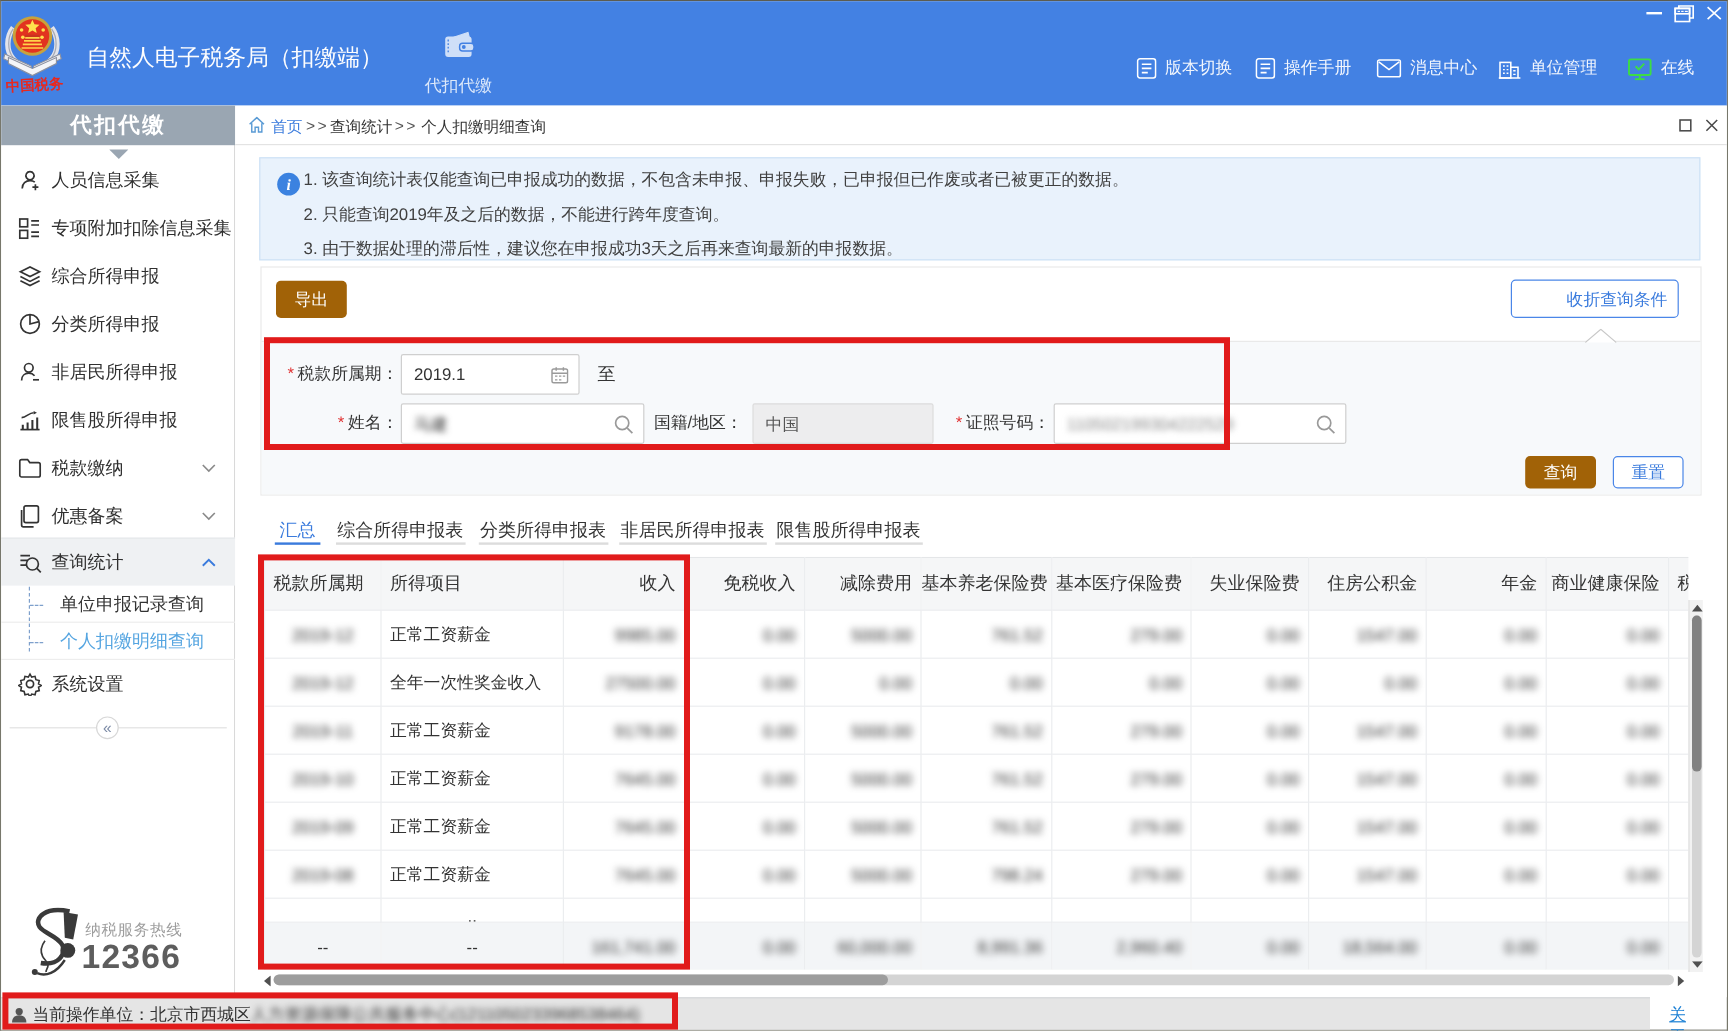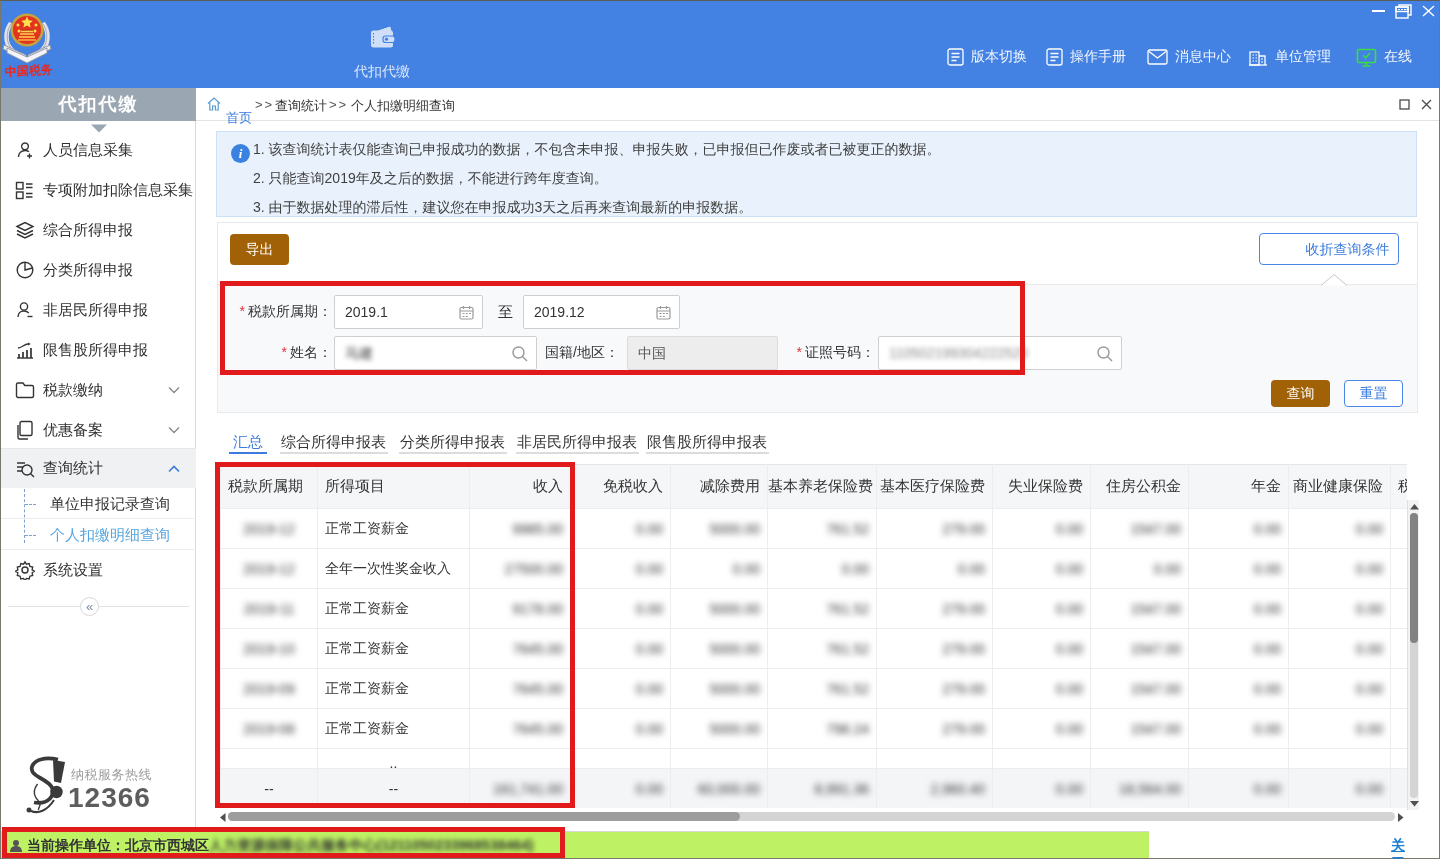--- a/index.html
+++ b/index.html
@@ -56,21 +56,21 @@
 .lft { text-align:left; padding-left:7px; }
 tr.part td { height:20px; }
 tr.sum td { background:#f3f5f7; text-align:center; }
 tr.sum td.num { text-align:right; }
 
 
 #vsb { position:absolute; }
 #hsb { position:absolute; }
 
 
-#statusbar { position:absolute; left:1px; top:831px; width:1148px; height:27px; background:#bef264; border-top:1px solid #d5d8da; font-size:14px; color:#333;font-weight:bold; }
+#statusbar { position:absolute; left:1px; top:831px; width:1374px; height:27px; background:#e5e5e5; border-top:1px solid #d5d8da; font-size:14px; color:#333; }
 
 
 .red { position:absolute; border:5px solid #e11b1b; }
 </style>
 </head>
 <body>
 <div id="win"></div>
 
 <div id="header">
 
@@ -101,20 +101,21 @@
     <circle cx="17" cy="22" r="1.5" fill="#ffe14d"></circle>
       <circle cx="35" cy="22" r="1.5" fill="#ffe14d"></circle>
     <circle cx="18" cy="28" r="1.5" fill="#ffe14d"></circle>
       <circle cx="34" cy="28" r="1.5" fill="#ffe14d"></circle>
     <path d="M20 26 h12 v5 h-12 Z" fill="#c8341f"></path>
     <path d="M19 31 h14 M18 34 h16 M20 28.5 h12" stroke="#ffd24a" stroke-width="1.5" fill="none"></path>
     <path d="M17 37 h18" stroke="#ffd24a" stroke-width="1.2"></path>
     <text x="4" y="73" font-family="Liberation Serif, serif" font-weight="bold" font-size="12px" fill="#e8281e" transform="rotate(-3 4 73)">中国税务</text>
   </svg>
 
+  <div id="title">自然人电子税务局（扣缴端）</div>
 
   <div id="hnav">
     <svg width="27" height="26" viewBox="0 0 27 26" style="margin:0 auto; display:block;">
       <path d="M9 6 L21 2 L22 6" fill="#cfdff8" stroke="#cfdff8" stroke-width="1"></path>
       <rect x="2" y="5.5" width="22" height="17" rx="2.5" fill="#cfdff8"></rect>
       <rect x="14" y="11" width="12" height="6.5" rx="2.5" fill="#cfdff8" stroke="#4381e3" stroke-width="1.2"></rect>
       <circle cx="17.5" cy="14.2" r="1.6" fill="#4381e3"></circle>
       <path d="M4.5 8 v1.5 M4.5 11 v1.5 M4.5 14 v1.5 M4.5 17 v1.5" stroke="#4381e3" stroke-width="1.1"></path>
     </svg>
     <div style="margin-top:12px;">代扣代缴</div>
@@ -275,21 +276,21 @@
   <div style="position:absolute; left:70px; top:678px; font-size:13px; color:#9d9d9d; letter-spacing:0.5px;">纳税服务热线</div>
   <div style="position:absolute; left:67px; top:694px; font-size:28px; font-weight:bold; color:#5d5d5d; letter-spacing:1px;">12366</div>
 </div>
 
 <div id="main">
 
   <div id="crumb">
     <svg style="position:absolute; left:11px; top:9px;" width="14" height="14" viewBox="0 0 14 14">
         <path d="M1 6.5 L7 1 L13 6.5 M2.8 5.8 V13 H5.6 V9 H8.4 V13 H11.2 V5.8" fill="none" stroke="#5a9bd5" stroke-width="1.2"></path>
       </svg>
-    <span style="position:absolute; left:30px; top:21px; color:#3a7bdd;">首页</span>
+    <span style="position:absolute; left:30px; top:9px; color:#3a7bdd;">首页</span>
     <span style="position:absolute; left:59px; top:9px; color:#555; letter-spacing:2px;">&gt;&gt;</span>
     <span style="position:absolute; left:79px; top:9px;">查询统计</span>
     <span style="position:absolute; left:133px; top:9px; color:#555; letter-spacing:2px;">&gt;&gt;</span>
     <span style="position:absolute; left:155px; top:9px;">个人扣缴明细查询</span>
     <svg style="position:absolute; left:1203px; top:11px;" width="11" height="11" viewBox="0 0 11 11">
         <rect x="1" y="1" width="9" height="9" fill="none" stroke="#4a4a4a" stroke-width="1.3"></rect>
       </svg>
     <svg style="position:absolute; left:1225px; top:11px;" width="11" height="11" viewBox="0 0 11 11">
         <path d="M1 1 L10 10 M10 1 L1 10" stroke="#4a4a4a" stroke-width="1.3"></path>
       </svg>
@@ -312,27 +313,20 @@
         </svg>
       <div class="flabel" style="left:0; top:18px; width:114px; text-align:right;"><span class="req">*</span>税款所属期：</div>
       <div class="finput" style="left:116px; top:10px; width:149px;">2019.1
         <svg style="position:absolute; right:8px; top:9px;" width="15" height="15" viewBox="0 0 15 15">
             <rect x="1" y="2.5" width="13" height="11.5" rx="1.5" fill="none" stroke="#9a9a9a" stroke-width="1.2"></rect>
             <path d="M1 6 h13 M4.5 1 v3 M10.5 1 v3" stroke="#9a9a9a" stroke-width="1.2"></path>
             <path d="M3.5 8.5 h2 M6.8 8.5 h2 M10 8.5 h2 M3.5 11.5 h2 M6.8 11.5 h2" stroke="#9a9a9a" stroke-width="1"></path>
           </svg>
       </div>
       <div class="flabel" style="left:280px; top:18px; font-size:15px;">至</div>
-      <div class="finput" style="left:305px; top:10px; width:157px;">2019.12
-        <svg style="position:absolute; right:8px; top:9px;" width="15" height="15" viewBox="0 0 15 15">
-            <rect x="1" y="2.5" width="13" height="11.5" rx="1.5" fill="none" stroke="#9a9a9a" stroke-width="1.2"></rect>
-            <path d="M1 6 h13 M4.5 1 v3 M10.5 1 v3" stroke="#9a9a9a" stroke-width="1.2"></path>
-            <path d="M3.5 8.5 h2 M6.8 8.5 h2 M10 8.5 h2 M3.5 11.5 h2 M6.8 11.5 h2" stroke="#9a9a9a" stroke-width="1"></path>
-          </svg>
-      </div>
 
       <div class="flabel" style="left:0; top:59px; width:114px; text-align:right;"><span class="req">*</span>姓名：</div>
       <div class="finput" style="left:116px; top:51px; width:203px;"><span class="blur2">马建</span>
         <svg style="position:absolute; right:7px; top:8px;" width="18" height="18" viewBox="0 0 18 18">
             <circle cx="7.5" cy="7.5" r="5.5" fill="none" stroke="#999" stroke-width="1.4"></circle>
             <path d="M11.7 11.7 L16 16" stroke="#999" stroke-width="1.4"></path>
           </svg>
       </div>
       <div class="flabel" style="left:327px; top:59px;">国籍/地区：</div>
       <div class="finput" style="left:409px; top:51px; width:151px; background:#ededee; border-color:#dcdcdc; color:#555;">中国</div>

